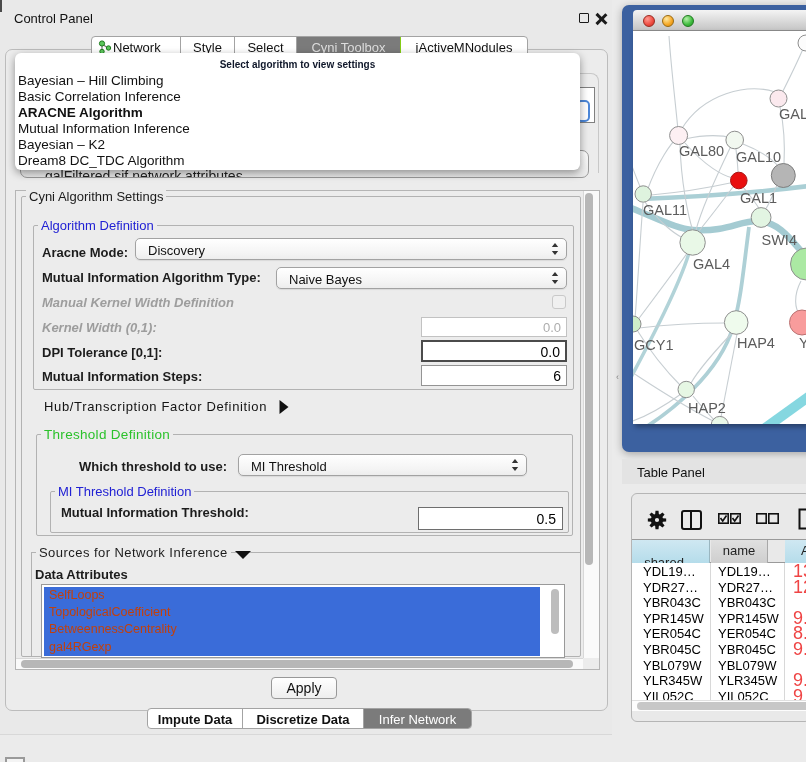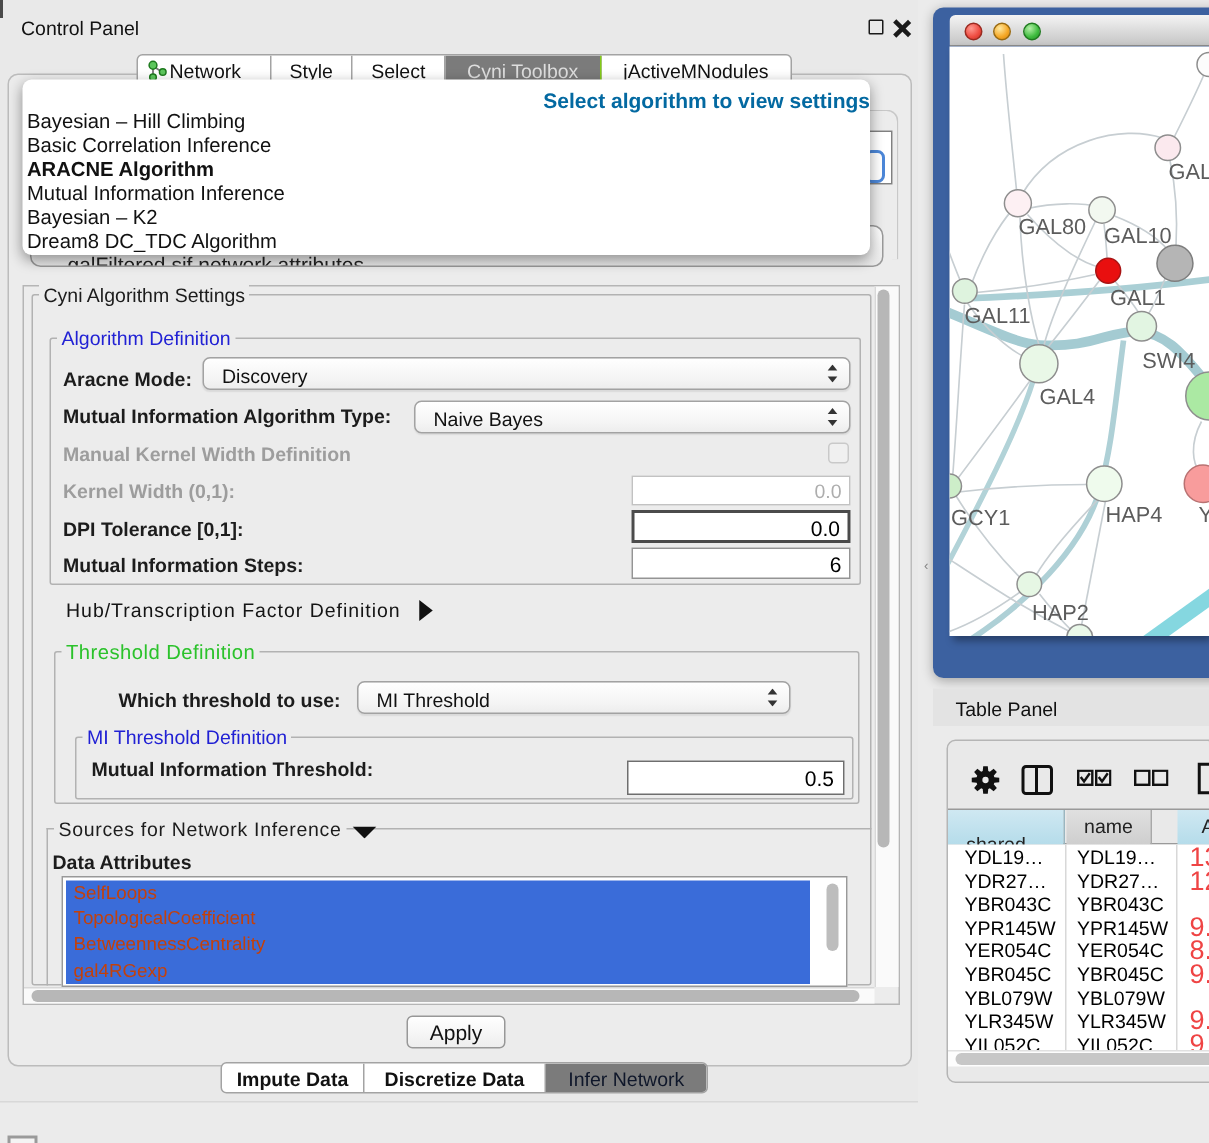--- a/index.html
+++ b/index.html
@@ -1,20 +1,20 @@
 <!DOCTYPE html>
 <html><head>
 <meta charset="utf-8">
 <style>
 * { margin:0; padding:0; box-sizing:border-box; }
 html,body { width:806px; height:762px; overflow:hidden; }
 body { font-family:"Liberation Sans", sans-serif; background:#ebebeb; position:relative; }
 .abs { position:absolute; }
 .lbl { font-size:13px; font-weight:bold; color:#1c1c1c; white-space:nowrap; }
-.dis { color:#9d9d9d; }
+.dis { color:#9d9d9d;font-style:italic; }
 .combo { position:absolute; border:1px solid #a2a2a2; border-radius:5px;
   background:linear-gradient(#ffffff,#f4f4f4 70%,#ededed); box-shadow:0 1px 1px rgba(0,0,0,0.08);
   font-size:13px; color:#111; }
 .combo .ctext { position:absolute; left:12px; top:4px; }
 .combo .arr { position:absolute; right:7px; top:50%; margin-top:-6px; width:8px; height:12px; }
 .field { position:absolute; background:#fff; font-size:13px; color:#111; text-align:right; }
 .grp { position:absolute; border:1px solid #b2b2b2; border-radius:2px; }
 .gtitle { position:absolute; font-size:13px; background:#ececec; padding:0 3px; white-space:nowrap; }
 .sb-thumb { position:absolute; background:#b7b7b7; border-radius:4px; }
 svg text { font-family:"Liberation Sans", sans-serif; }
@@ -135,27 +135,27 @@
   <div class="abs" style="left:2px;top:2px;width:496px;height:69px;background:#3a6cd9;"></div>
   <div class="abs" style="left:7px;top:2px;width:490px;color:#c2410c;font-size:12.5px;line-height:17.2px;">SelfLoops<br>TopologicalCoefficient<br>BetweennessCentrality<br>gal4RGexp</div>
   <div class="sb-thumb" style="left:509px;top:4px;width:8px;height:45px;background:#bdbdbd;"></div>
 </div>
 
 <div class="abs" style="left:271px;top:677px;width:66px;height:22px;background:linear-gradient(#ffffff,#eeeeee);border:1px solid #989898;border-radius:4px;text-align:center;font-size:14px;color:#111;padding-top:2px;">Apply</div>
 
 <div class="abs" style="left:147px;top:708px;width:325px;height:21px;background:#fff;border:1px solid #a3a3a3;border-radius:4px;overflow:hidden;display:flex;">
   <div style="width:95px;border-right:1px solid #a3a3a3;text-align:center;padding-top:3px;font-size:13px;font-weight:bold;color:#111;">Impute Data</div>
   <div style="width:121px;border-right:1px solid #a3a3a3;text-align:center;padding-top:3px;font-size:13px;font-weight:bold;color:#111;">Discretize Data</div>
-  <div style="flex:1;text-align:center;padding-top:3px;font-size:13px;color:#0f172a;background:#7b7b7b;">Infer Network</div>
+  <div style="flex:1;text-align:center;padding-top:3px;font-size:13px;color:#ffffff;background:#7b7b7b;">Infer Network</div>
 </div>
 
 <div class="abs" style="left:5px;top:756.5px;width:20px;height:12px;background:#f4f4f4;border:2px solid #9a9a9a;"></div>
 
 <div class="abs" style="left:15px;top:53px;width:565px;height:117px;background:#fff;border-radius:6px;box-shadow:0 3px 9px rgba(0,0,0,0.4);">
-  <div style="text-align:right;padding-top:6px;height:20px;font-size:14px;font-weight:bold;color:#0369a1;">Select algorithm to view settings</div>
+  <div style="text-align:center;padding-top:6px;height:20px;font-size:10px;font-weight:bold;color:#0f172a;">Select algorithm to view settings</div>
   <div style="padding-left:3px;padding-top:0px;font-size:13.5px;color:#111;line-height:16.1px;">
     Bayesian – Hill Climbing<br>
     Basic Correlation Inference<br>
     <b>ARACNE Algorithm</b><br>
     Mutual Information Inference<br>
     Bayesian – K2<br>
     Dream8 DC_TDC Algorithm
   </div>
 </div>
 

